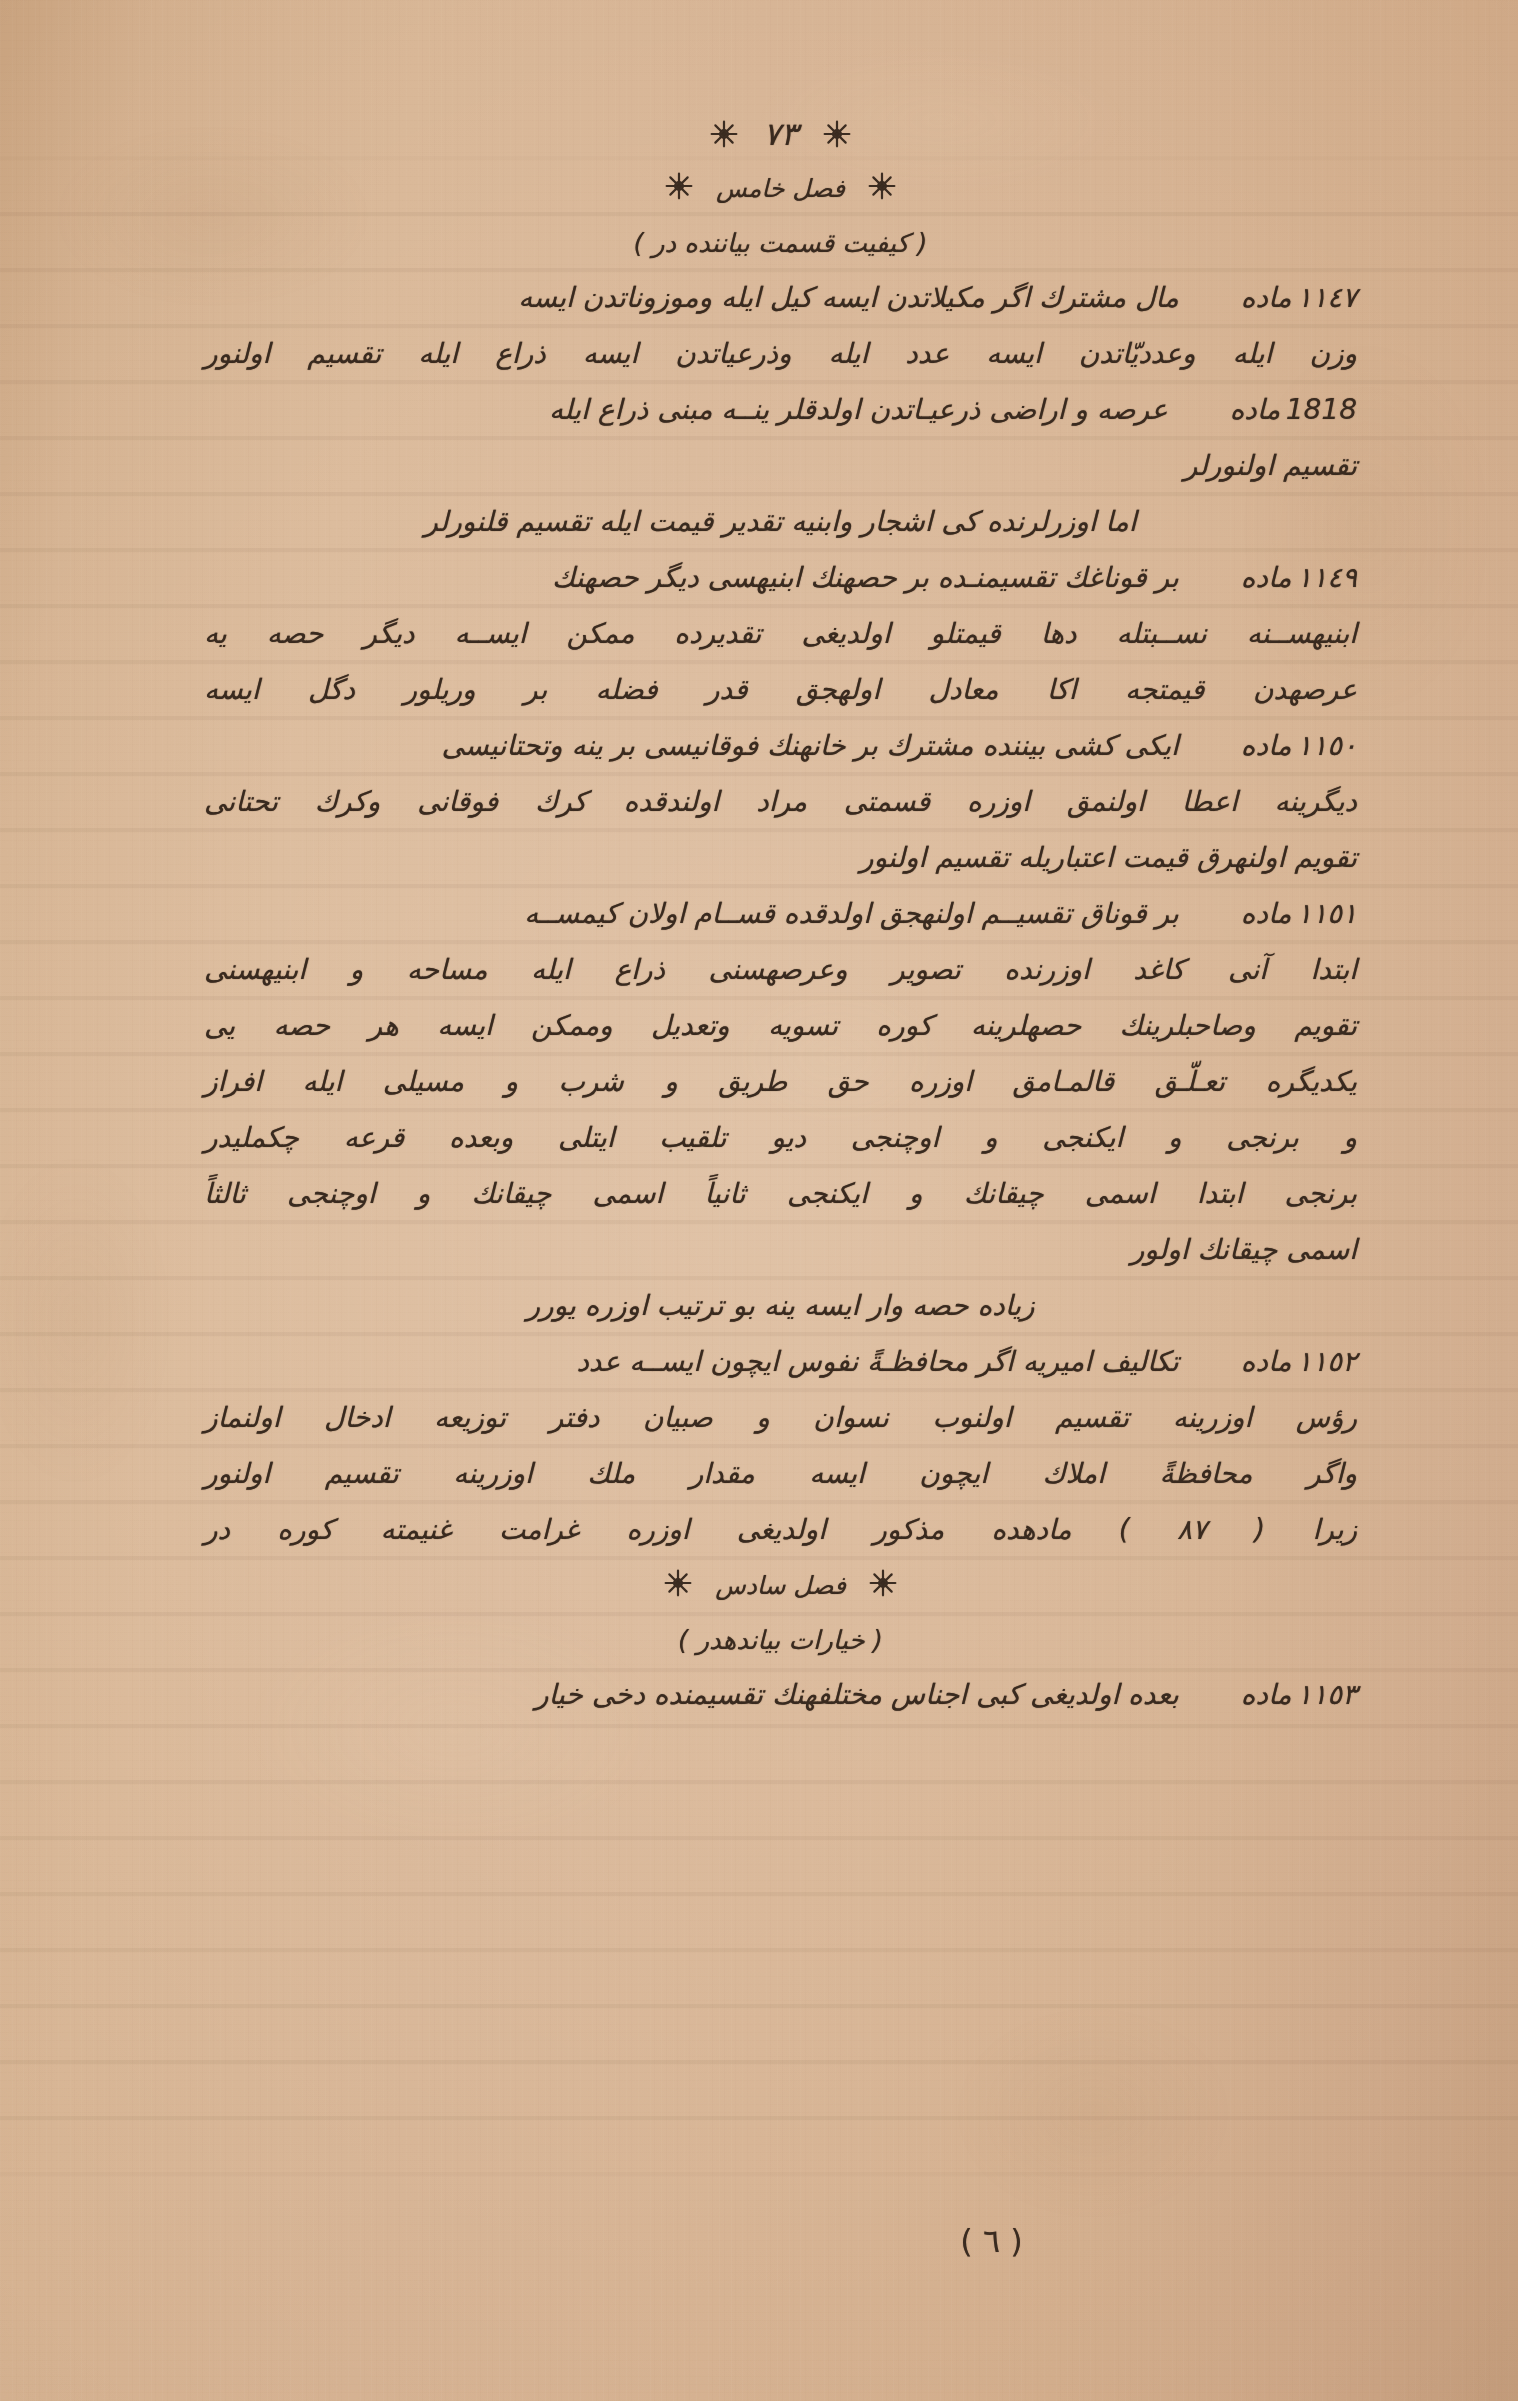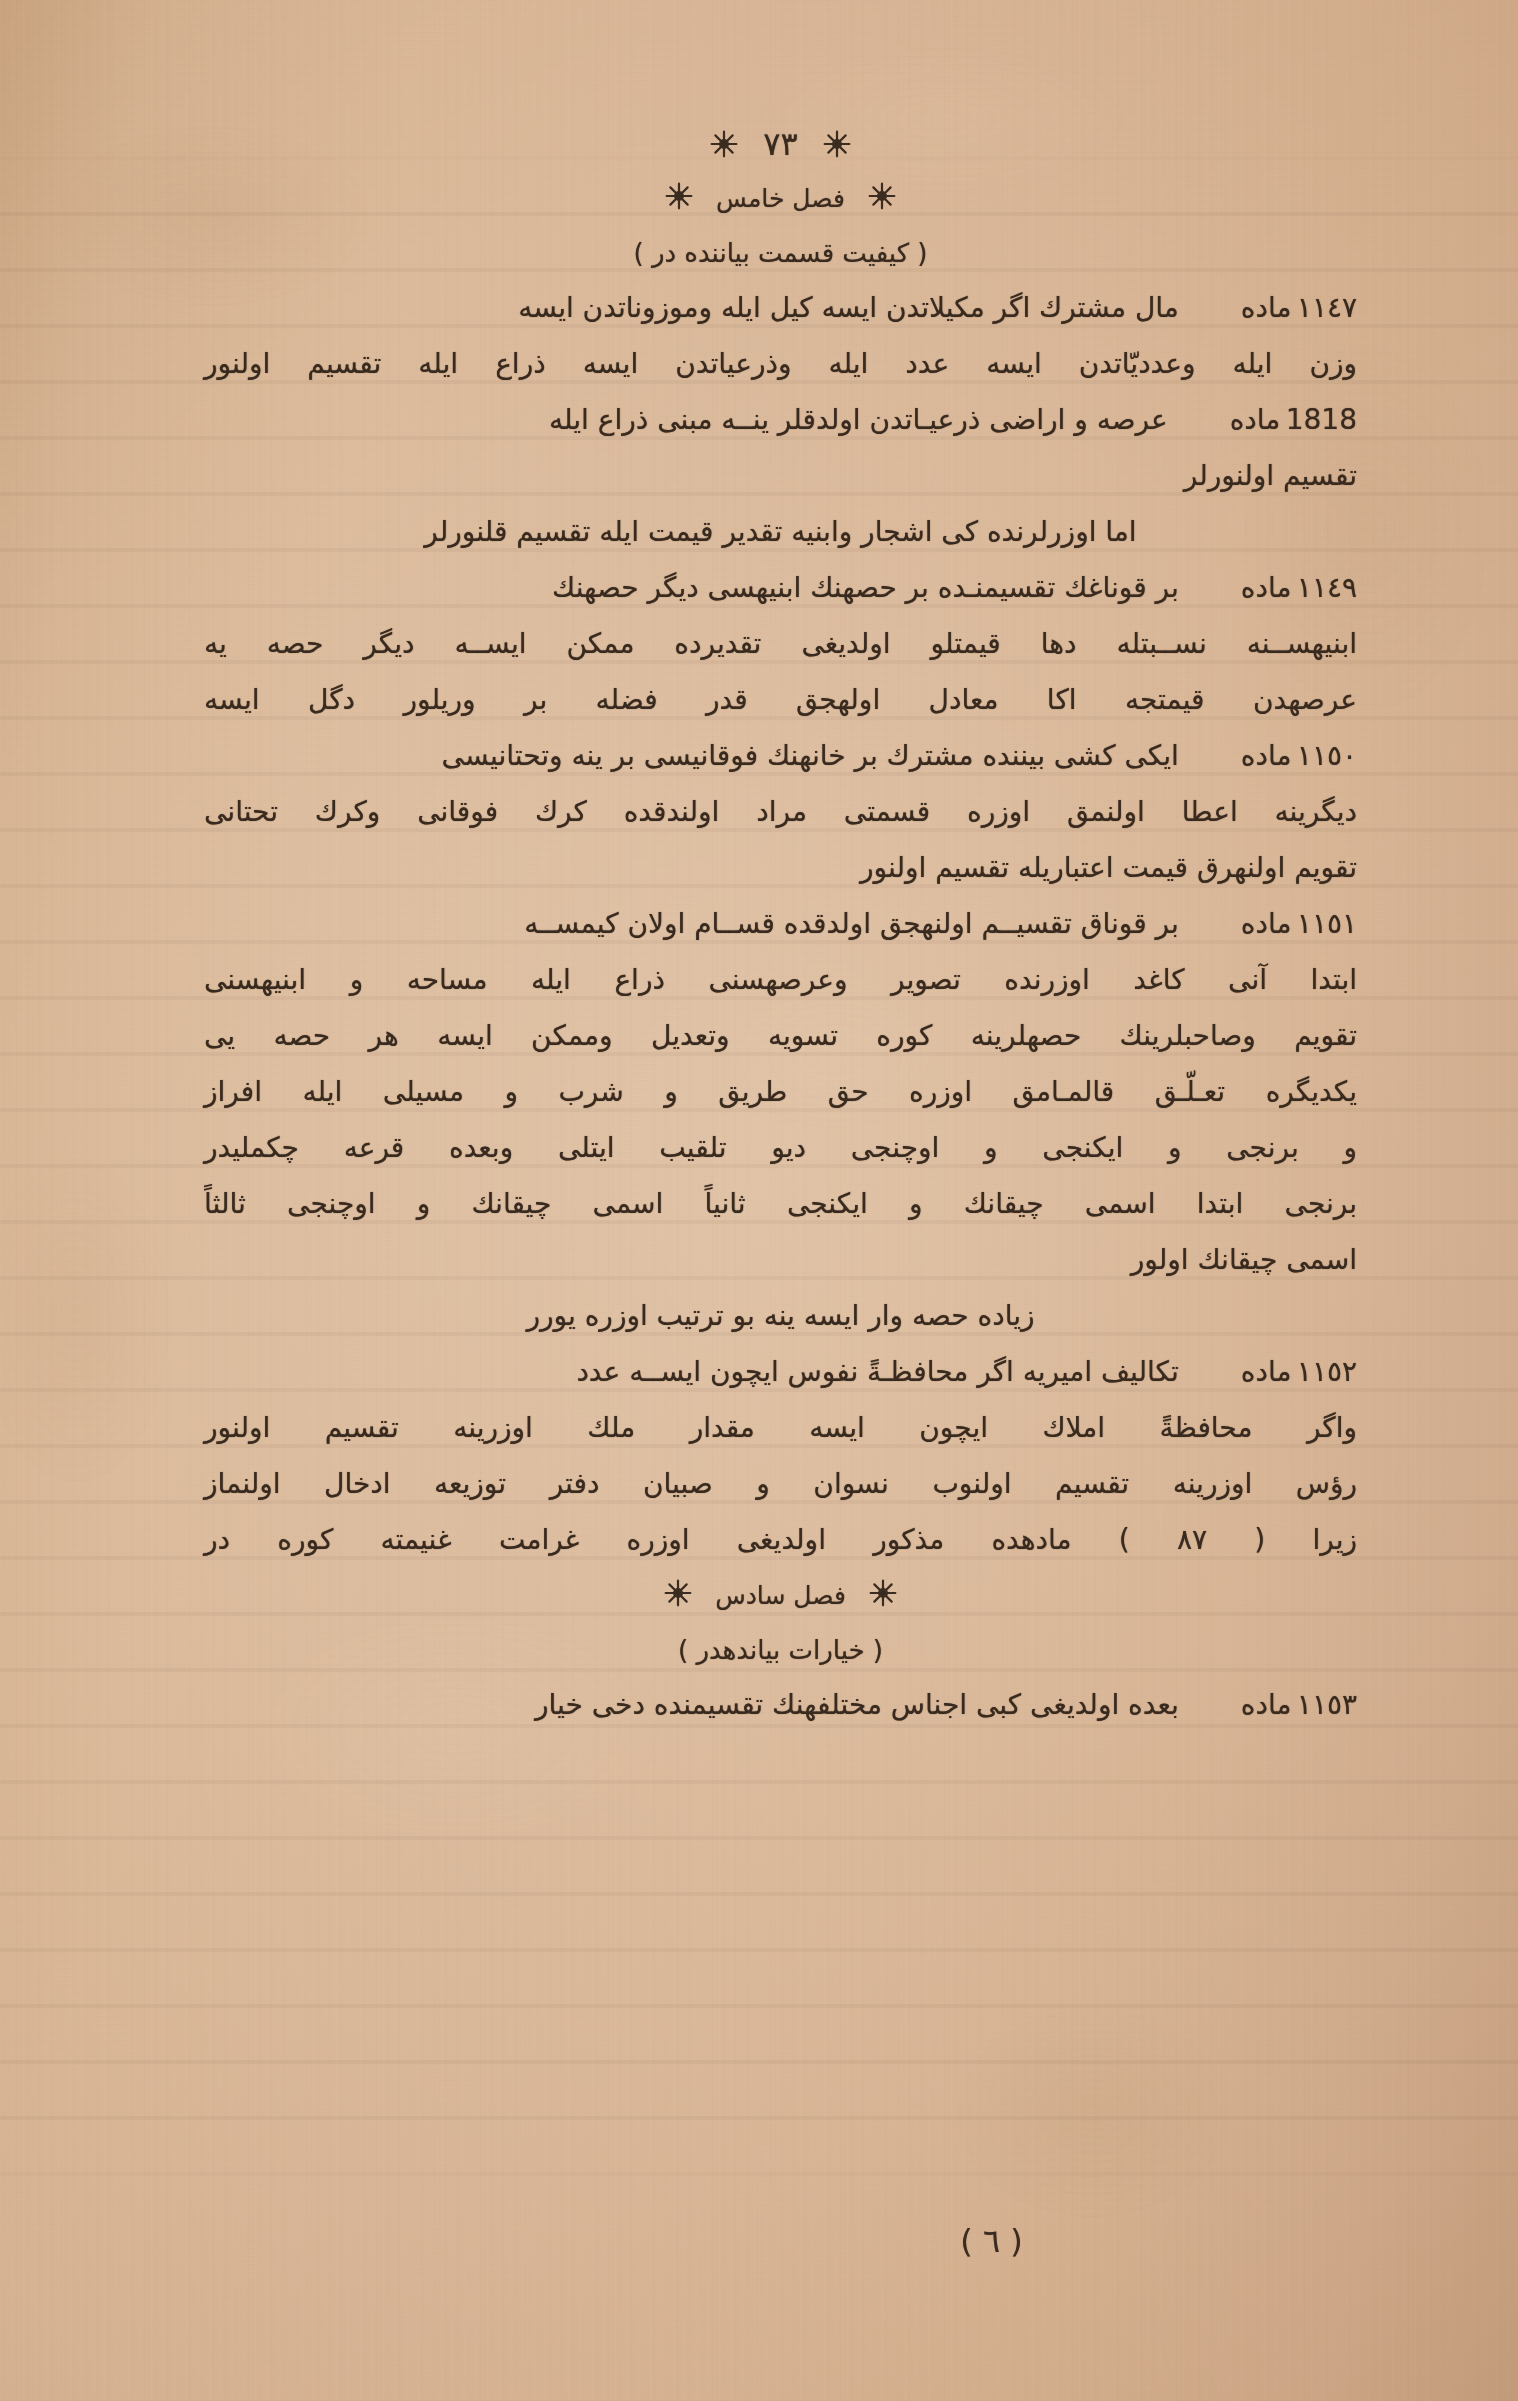--- a/index.html
+++ b/index.html
@@ -61,26 +61,27 @@
       radial-gradient(ellipse 197px 152px at 72% 88%, rgba(150,108,70,.12), rgba(0,0,0,0) 72%),
       radial-gradient(ellipse 161px 107px at 55% 44%, rgba(255,240,215,.10), rgba(0,0,0,0) 70%),
       radial-gradient(ellipse 134px 232px at 5% 55%,  rgba(145,100,62,.10), rgba(0,0,0,0) 74%),
       radial-gradient(ellipse 268px 107px at 62% 5%,  rgba(255,238,212,.09), rgba(0,0,0,0) 72%);
   }
 
   
   #textblock {
     position: absolute;
     left: 204px;
-    top: 117px;
+    top: 107px;
     width: 1153px;
     direction: rtl;
     text-align: right;
     color: #3a2b20;
     font-family: "DejaVu Sans", sans-serif;
+    font-style: italic;
   }
 
   .line {
     position: relative;
     font-size: 28px;
     line-height: 56px;
     letter-spacing: 0px;
     white-space: nowrap;
     color: #392a1f;
     text-shadow: 0 0 1px rgba(60,42,30,.55), 0.4px 0.3px 0.8px rgba(80,58,40,.30);
@@ -276,22 +277,22 @@
     <div class="line just">تقويم وصاحبلرينك حصهلرينه كوره تسويه وتعديل وممكن ايسه هر حصه يی</div>
     <div class="line just">يكديگره تعـلّـق قالمـامق اوزره حق طريق و شرب و مسيلی ايله افراز</div>
     <div class="line just">و برنجی و ايكنجی و اوچنجی ديو تلقيب ايتلی وبعده قرعه چكملیدر</div>
     <div class="line just">برنجی ابتدا اسمی چيقانك و ايكنجی ثانياً اسمی چيقانك و اوچنجی ثالثاً</div>
     <div class="line rgt">اسمی چيقانك اولور</div>
     <div class="line ctr">زياده حصه وار ايسه ينه بو ترتيب اوزره يورر</div>
 
     <div class="line rgt">
       <span class="madde-no">١١٥٢</span><span class="madde-word">ماده</span><span class="gap"></span><span>تكاليف اميريه اگر محافظـةً نفوس ايچون ايســه عدد</span>
     </div>
+    <div class="line just">رؤس اوزرينه تقسيم اولنوب نسوان و صبيان دفتر توزيعه ادخال اولنماز</div>
     <div class="line just">واگر محافظةً املاك ايچون ايسه مقدار ملك اوزرينه تقسيم اولنور</div>
-    <div class="line just">رؤس اوزرينه تقسيم اولنوب نسوان و صبيان دفتر توزيعه ادخال اولنماز</div>
     <div class="line just">زيرا ( ٨٧ ) مادهده مذكور اولديغی اوزره غرامت غنيمته كوره در</div>
 
     <div class="line hdr-chapter">
       <span class="floret">
         <svg width="30" height="30" viewBox="0 0 34 34">
           <g fill="#3b2c21">
             <circle cx="17" cy="17" r="4.4" fill="none" stroke="#3b2c21" stroke-width="2.6"></circle>
             <g stroke="#3b2c21" stroke-width="2.5" stroke-linecap="round">
               <line x1="17" y1="17" x2="17" y2="3"></line>
                 <line x1="17" y1="17" x2="17" y2="31"></line>

